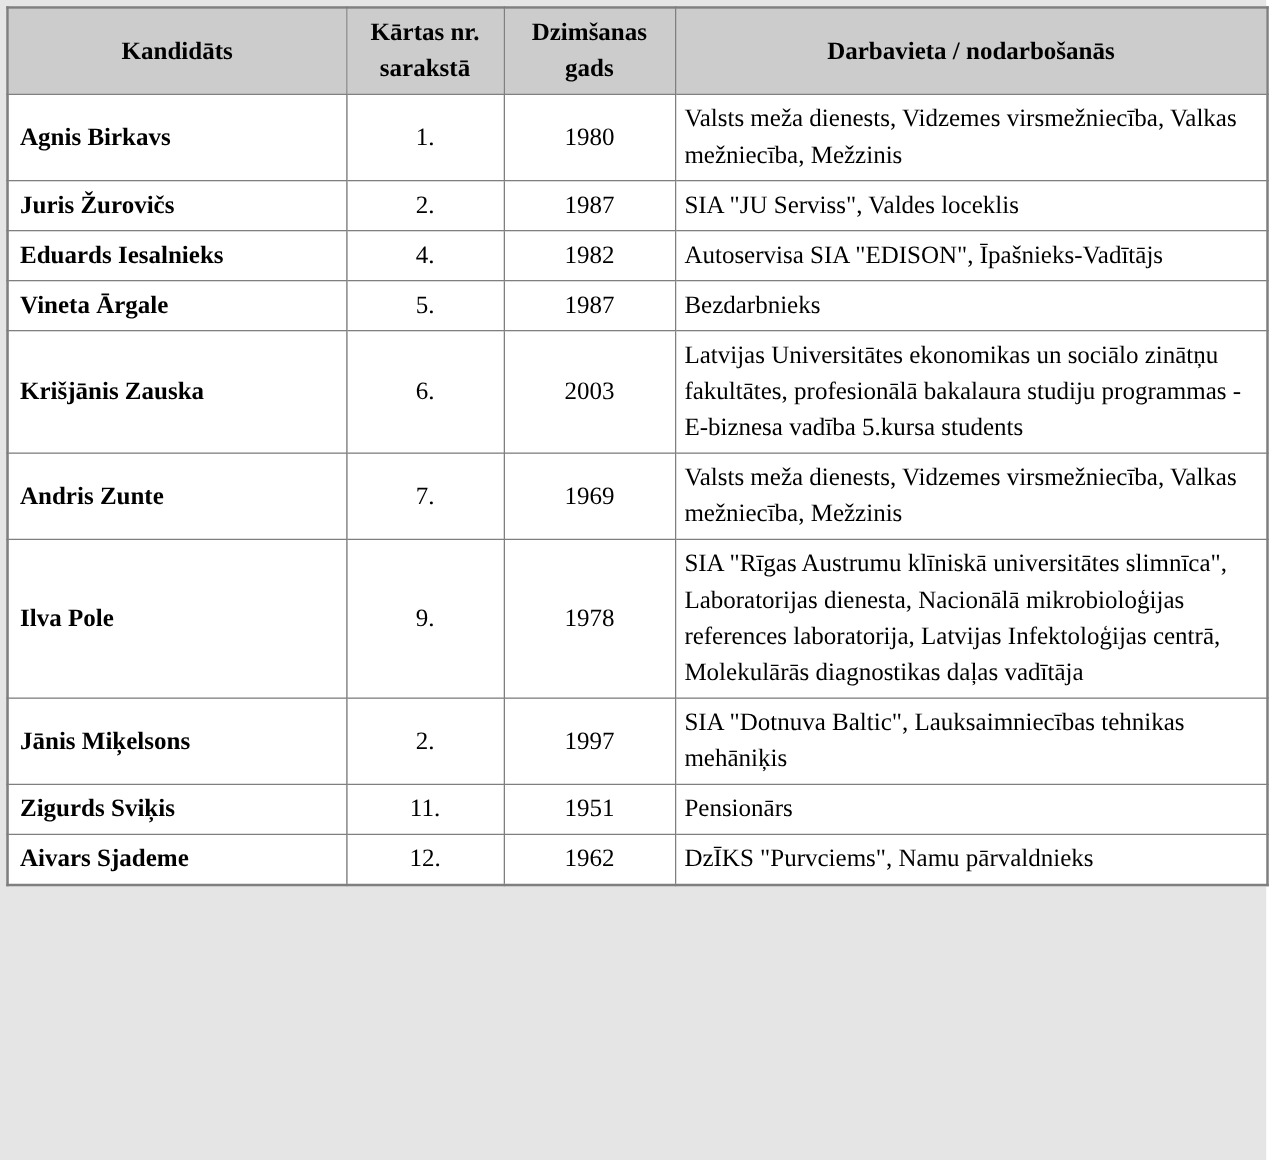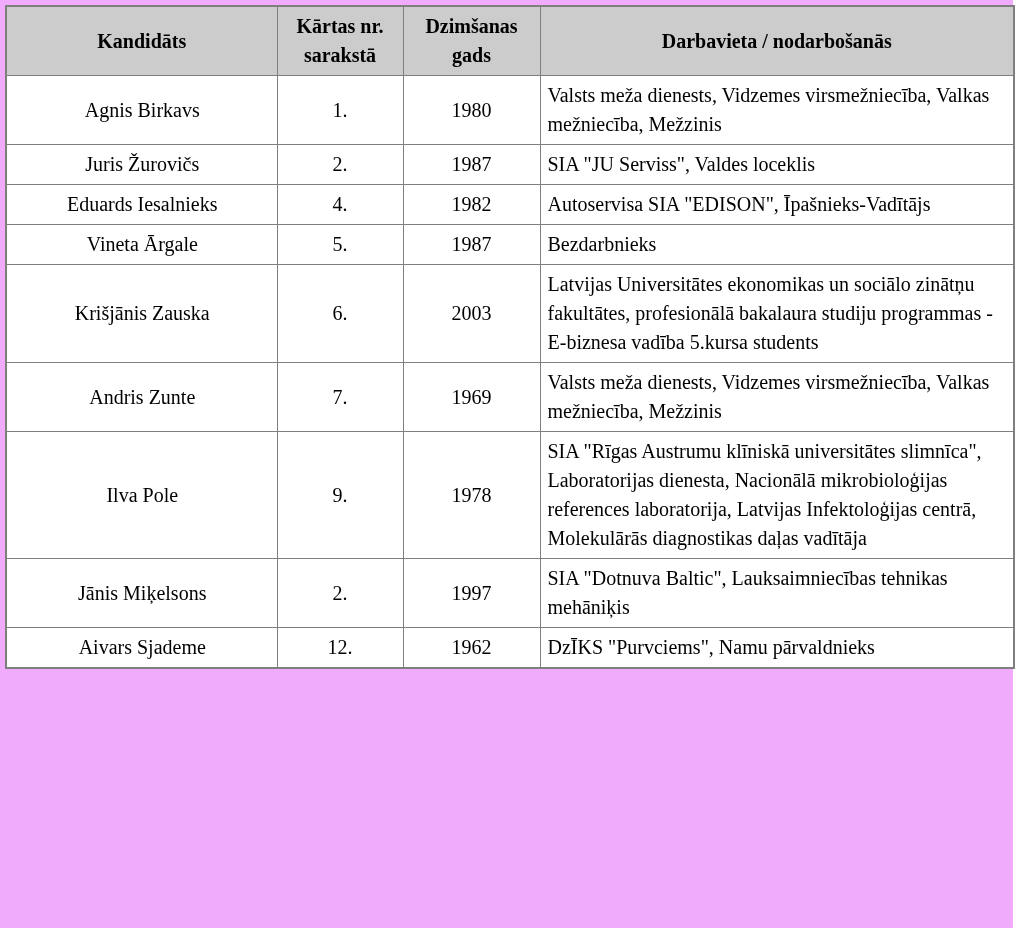--- a/index.html
+++ b/index.html
@@ -7,21 +7,21 @@
     padding: 0;
     background: #ffffff;
     font-family: "Liberation Serif", "DejaVu Serif", serif;
     color: #000000;
   }
   .page {
     width: 1013px;
     height: 928px;
     box-sizing: border-box;
     padding: 5px 5px 0 5px;
-    background: #f0abfc;
+    background: #e5e5e5;
   }
   table.candidates {
     border-collapse: collapse;
     table-layout: fixed;
     width: 1008px;
     border: 2px solid #7f7f7f;
   }
   col.c1 { width: 271px; }
   col.c2 { width: 126px; }
   col.c3 { width: 137px; }
@@ -39,22 +39,22 @@
     font-weight: bold;
     text-align: center;
     padding: 5px 4px;
     height: 68px;
   }
   tbody td {
     padding: 5px 8px;
     background: #ffffff;
   }
   td.name {
-    font-weight: normal;
-    text-align: center;
+    font-weight: bold;
+    text-align: left;
     padding-left: 9px;
   }
   td.nr, td.year {
     text-align: center;
   }
   td.occ {
     text-align: left;
     padding-left: 7px;
     padding-right: 6px;
   }
@@ -121,20 +121,26 @@
     <td class="year">1978</td>
     <td class="occ">SIA "Rīgas Austrumu klīniskā universitātes slimnīca", Laboratorijas dienesta, Nacionālā mikrobioloģijas references laboratorija, Latvijas Infektoloģijas centrā, Molekulārās diagnostikas daļas vadītāja</td>
   </tr>
         <tr>
     <td class="name">Jānis Miķelsons</td>
     <td class="nr">2.</td>
     <td class="year">1997</td>
     <td class="occ">SIA "Dotnuva Baltic", Lauksaimniecības tehnikas mehāniķis</td>
   </tr>
         <tr>
+    <td class="name">Zigurds Sviķis</td>
+    <td class="nr">11.</td>
+    <td class="year">1951</td>
+    <td class="occ">Pensionārs</td>
+  </tr>
+        <tr>
     <td class="name">Aivars Sjademe</td>
     <td class="nr">12.</td>
     <td class="year">1962</td>
     <td class="occ">DzĪKS "Purvciems", Namu pārvaldnieks</td>
   </tr>
       </tbody>
   </table>
 </div>
 
 </body></html>

